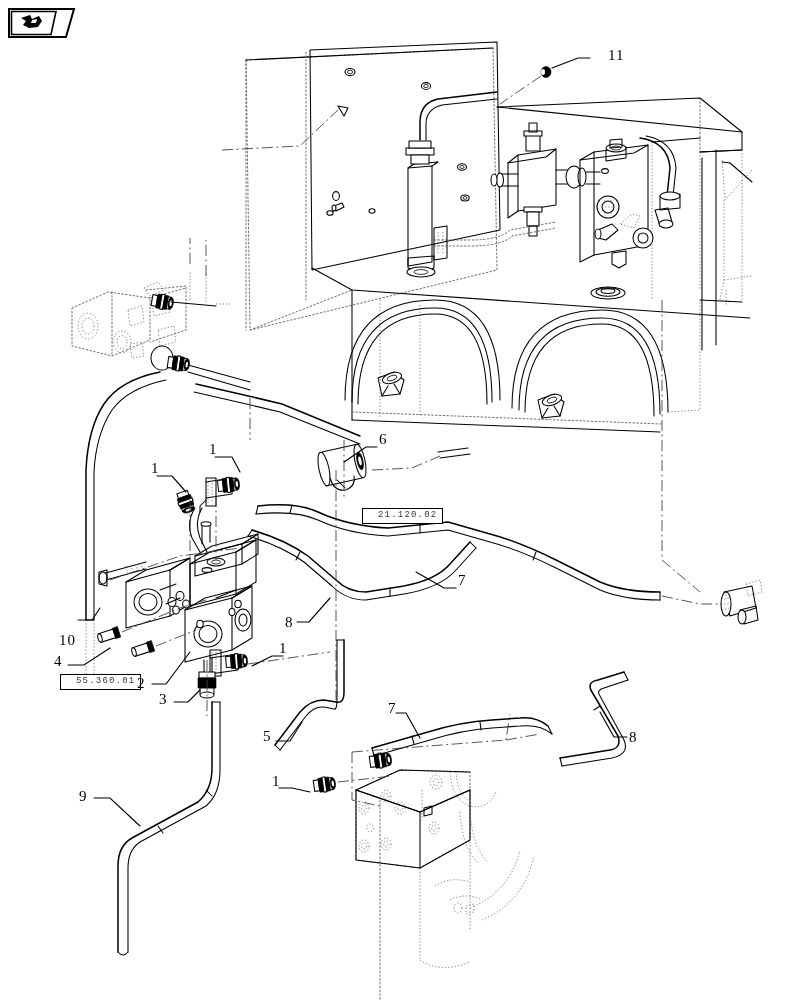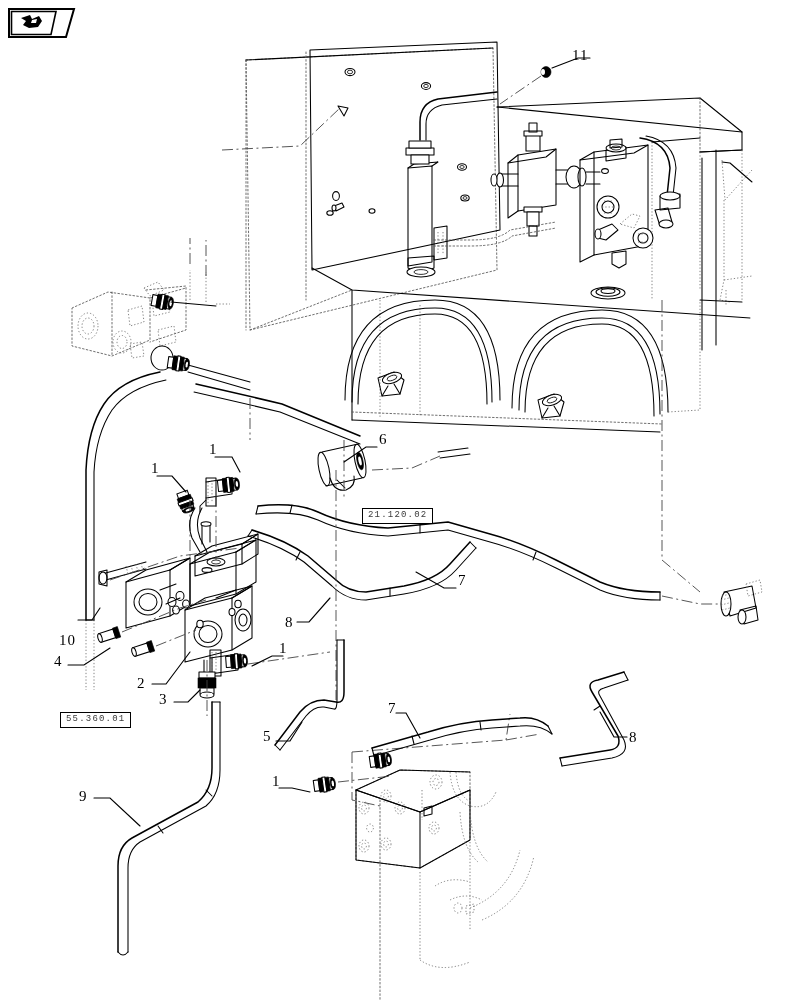--- a/index.html
+++ b/index.html
@@ -12,21 +12,21 @@
   
   .logo-badge{position:absolute;left:8px;top:8px;width:68px;height:30px;}
 
   
   .callout{position:absolute;font-family:"Liberation Serif",serif;
            font-size:15px;line-height:15px;color:#000;letter-spacing:1px;
            white-space:nowrap;}
 
   
   .refbox{position:absolute;border:1.6px solid #000;background:#fff;
-          padding:1px 5px 2px 5px;
+          padding:1px 5px 2px 15px;
           font-family:"Liberation Mono",monospace;
           font-size:9px;line-height:11px;letter-spacing:1.2px;
           color:#3a3a3a;white-space:nowrap;}
 </style>
 </head>
 <body>
 
 <div id="stage">
 
   <svg id="art" viewBox="0 0 808 1000" xmlns="http://www.w3.org/2000/svg">
@@ -476,23 +476,23 @@
 
   <svg class="logo-badge" viewBox="0 0 68 30" xmlns="http://www.w3.org/2000/svg">
     <path d="M1 1 H66 L58 29 H1 Z" fill="#fff" stroke="#000" stroke-width="2"></path>
     <path d="M3.5 3.5 H48 L43 26.5 H3.5 Z" fill="#fff" stroke="#000" stroke-width="1.6"></path>
     <path d="M13 10 L22 7 L24 11 L31 8 L34 13 L30 19 L21 20 L15 17 L18 13 Z" fill="#000"></path>
     <path d="M24 12 L29 11 L28 15 L23 15 Z" fill="#fff"></path>
   </svg>
 
   <div class="refbox" style="left:362px;top:508px;">21.120.02</div>
 
-  <div class="refbox" style="left:60px;top:712px;">55.360.01</div>
-
-  <div class="callout" style="left:572px;top:48px;">11</div>
+  <div class="refbox" style="left:60px;top:674px;">55.360.01</div>
+
+  <div class="callout" style="left:608px;top:48px;">11</div>
 
   <div class="callout" style="left:151px;top:461px;">1</div>
 
   <div class="callout" style="left:209px;top:442px;">1</div>
 
   <div class="callout" style="left:379px;top:432px;">6</div>
 
   <div class="callout" style="left:458px;top:573px;">7</div>
 
   <div class="callout" style="left:285px;top:615px;">8</div>

